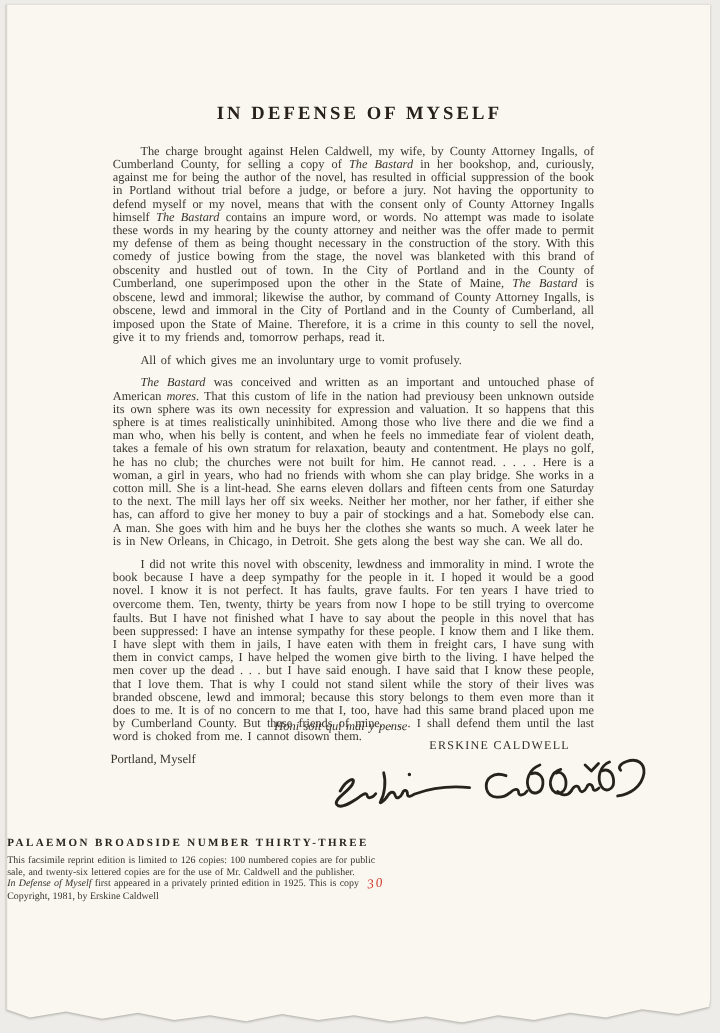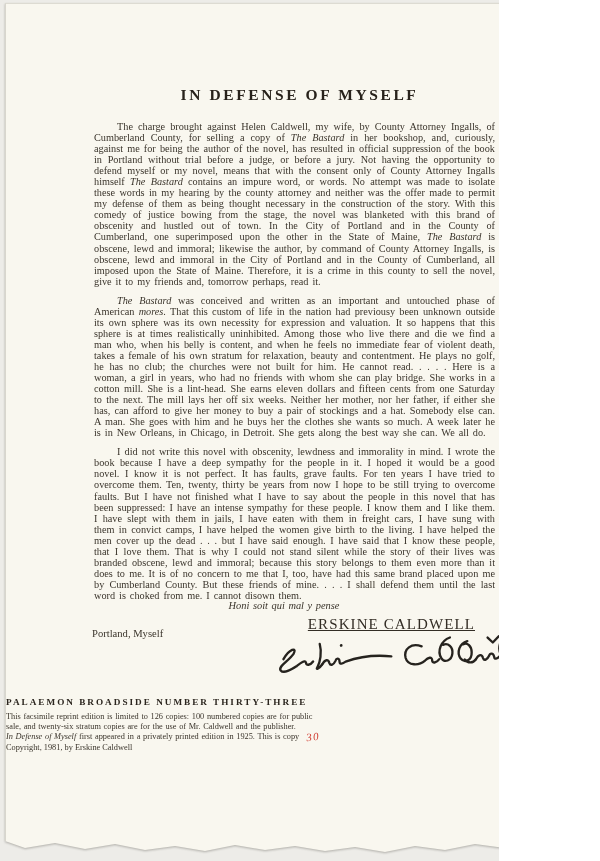--- a/index.html
+++ b/index.html
@@ -1,17 +1,17 @@
 <!DOCTYPE html>
 <html><head>
 <meta charset="utf-8">
 <style>
   html,body{margin:0;padding:0;}
   .scene{
-    position:relative;width:499px;height:861px;overflow:hidden;
+    position:relative;width:600px;height:861px;overflow:hidden;
     background:#edece8;
     font-family:"Liberation Serif","DejaVu Serif",serif;
   }
   .paper-wrap{position:absolute;left:0;top:0;width:600px;height:861px;
     filter:drop-shadow(0 1px 1px rgba(60,58,50,.35));}
   .paper{
     position:absolute;left:5px;top:3px;width:587px;height:851px;
     background:#f9f7ef;
     border-left:1px solid #d8d6cd;border-top:1px solid #dddbd2;border-right:1px solid #d8d6cd;
     clip-path:polygon(0 0,587px 0,587px 828px,586px 836px,560px 842px,530px 838px,500px 845px,
@@ -30,21 +30,21 @@
   }
   .body-text p{margin:0 0 8px 0;text-indent:23px;font-family:Liberation Serif, serif;}
   .body-text em{font-style:italic;}
   .motto{
     position:absolute;left:0;top:596px;width:578px;text-align:center;
     font-style:italic;font-size:10.4px;color:#3a342b;word-spacing:1px;
     transform:translateX(-11px);
   }
   .author{
     position:absolute;right:118px;top:612px;
-    font-size:15px;letter-spacing:1.1px;color:#332d25;text-decoration:underline;
+    font-size:10px;letter-spacing:1.1px;color:#332d25;
   }
   .place{
     position:absolute;left:86px;top:624px;
     font-size:10.6px;color:#3a342b;
   }
   .signature{position:absolute;left:255px;top:625px;transform:rotate(-1.5deg);}
   .colophon{position:absolute;left:0;top:693px;width:587px;text-align:left;color:#3a342b;}
   .colophon-heading{font-size:9.2px;font-weight:bold;letter-spacing:2px;color:#2c261f;margin-bottom:5px;}
   .colophon-line{font-size:8.3px;line-height:9.6px;word-spacing:.6px;}
   .colophon-line em{font-style:italic;}
@@ -58,20 +58,21 @@
 <body>
 
 <div class="scene">
   <div class="paper-wrap">
     <div class="paper">
 
       <div class="title">IN DEFENSE OF MYSELF</div>
 
       <div class="body-text">
         <p><span>The charge brought against Helen Caldwell, my wife, by County Attorney Ingalls, of Cumberland County, for selling a copy of </span><em>The Bastard</em><span> in her bookshop, and, curiously, against me for being the author of the novel, has resulted in official suppression of the book in Portland without trial before a judge, or before a jury. Not having the opportunity to defend myself or my novel, means that with the consent only of County Attorney Ingalls himself </span><em>The Bastard</em><span> contains an impure word, or words. No attempt was made to isolate these words in my hearing by the county attorney and neither was the offer made to permit my defense of them as being thought necessary in the construction of the story. With this comedy of justice bowing from the stage, the novel was blanketed with this brand of obscenity and hustled out of town. In the City of Portland and in the County of Cumberland, one superimposed upon the other in the State of Maine, </span><em>The Bastard</em><span> is obscene, lewd and immoral; likewise the author, by command of County Attorney Ingalls, is obscene, lewd and immoral in the City of Portland and in the County of Cumberland, all imposed upon the State of Maine. Therefore, it is a crime in this county to sell the novel, give it to my friends and, tomorrow perhaps, read it.</span></p>
+        <p><span>All of which gives me an involuntary urge to vomit profusely.</span></p>
         <p><em>The Bastard</em><span> was conceived and written as an important and untouched phase of American </span><em>mores</em><span>. That this custom of life in the nation had previousy been unknown outside its own sphere was its own necessity for expression and valuation. It so happens that this sphere is at times realistically uninhibited. Among those who live there and die we find a man who, when his belly is content, and when he feels no immediate fear of violent death, takes a female of his own stratum for relaxation, beauty and contentment. He plays no golf, he has no club; the churches were not built for him. He cannot read. . . . . Here is a woman, a girl in years, who had no friends with whom she can play bridge. She works in a cotton mill. She is a lint-head. She earns eleven dollars and fifteen cents from one Saturday to the next. The mill lays her off six weeks. Neither her mother, nor her father, if either she has, can afford to give her money to buy a pair of stockings and a hat. Somebody else can. A man. She goes with him and he buys her the clothes she wants so much. A week later he is in New Orleans, in Chicago, in Detroit. She gets along the best way she can. We all do.</span></p>
         <p><span>I did not write this novel with obscenity, lewdness and immorality in mind. I wrote the book because I have a deep sympathy for the people in it. I hoped it would be a good novel. I know it is not perfect. It has faults, grave faults. For ten years I have tried to overcome them. Ten, twenty, thirty be years from now I hope to be still trying to overcome faults. But I have not finished what I have to say about the people in this novel that has been suppressed: I have an intense sympathy for these people. I know them and I like them. I have slept with them in jails, I have eaten with them in freight cars, I have sung with them in convict camps, I have helped the women give birth to the living. I have helped the men cover up the dead . . . but I have said enough. I have said that I know these people, that I love them. That is why I could not stand silent while the story of their lives was branded obscene, lewd and immoral; because this story belongs to them even more than it does to me. It is of no concern to me that I, too, have had this same brand placed upon me by Cumberland County. But these friends of mine. . . . I shall defend them until the last word is choked from me. I cannot disown them.</span></p>
       </div>
 
       <div class="motto">Honi soit qui mal y pense</div>
       <div class="author">ERSKINE CALDWELL</div>
       <div class="place">Portland, Myself</div>
 
       <svg class="signature" width="285" height="50" viewBox="0 0 280 48">
         <g fill="none" stroke="#14110d" stroke-width="2.3" stroke-linecap="round" stroke-linejoin="round" opacity="0.92">
@@ -86,20 +87,20 @@
           <path d="M211,31 C214,26 217,26 218,30 C219,33 222,32 224,28 C225,25 228,25 229,29 C229,32 232,31 234,29"></path>
           <path d="M223,10 L228,15 L234,9"></path>
           <path d="M243,8 C235,11 232,21 236,28 C239,33 246,31 246,24 C246,17 242,13 237,15"></path>
           <path d="M249,36 C259,35 269,29 271,18 C272,10 266,5 257,8 C251,10 250,13 252,15"></path>
         </g>
       </svg>
 
       <div class="colophon">
         <div class="colophon-heading">PALAEMON BROADSIDE NUMBER THIRTY-THREE</div>
         <div class="colophon-line"><span>This facsimile reprint edition is limited to 126 copies: 100 numbered copies are for public</span></div>
-        <div class="colophon-line"><span>sale, and twenty-six stratum copies are for the use of Mr. Caldwell and the publisher.</span></div>
+        <div class="colophon-line"><span>sale, and twenty-six lettered copies are for the use of Mr. Caldwell and the publisher.</span></div>
         <div class="colophon-line"><span><em>In Defense of Myself</em><span> first appeared in a privately printed edition in 1925. This is copy</span></span><span class="copy-num">30</span></div>
         <div class="copyright">Copyright, 1981, by Erskine Caldwell</div>
       </div>
 
     </div>
   </div>
 </div>
 
 </body></html>

